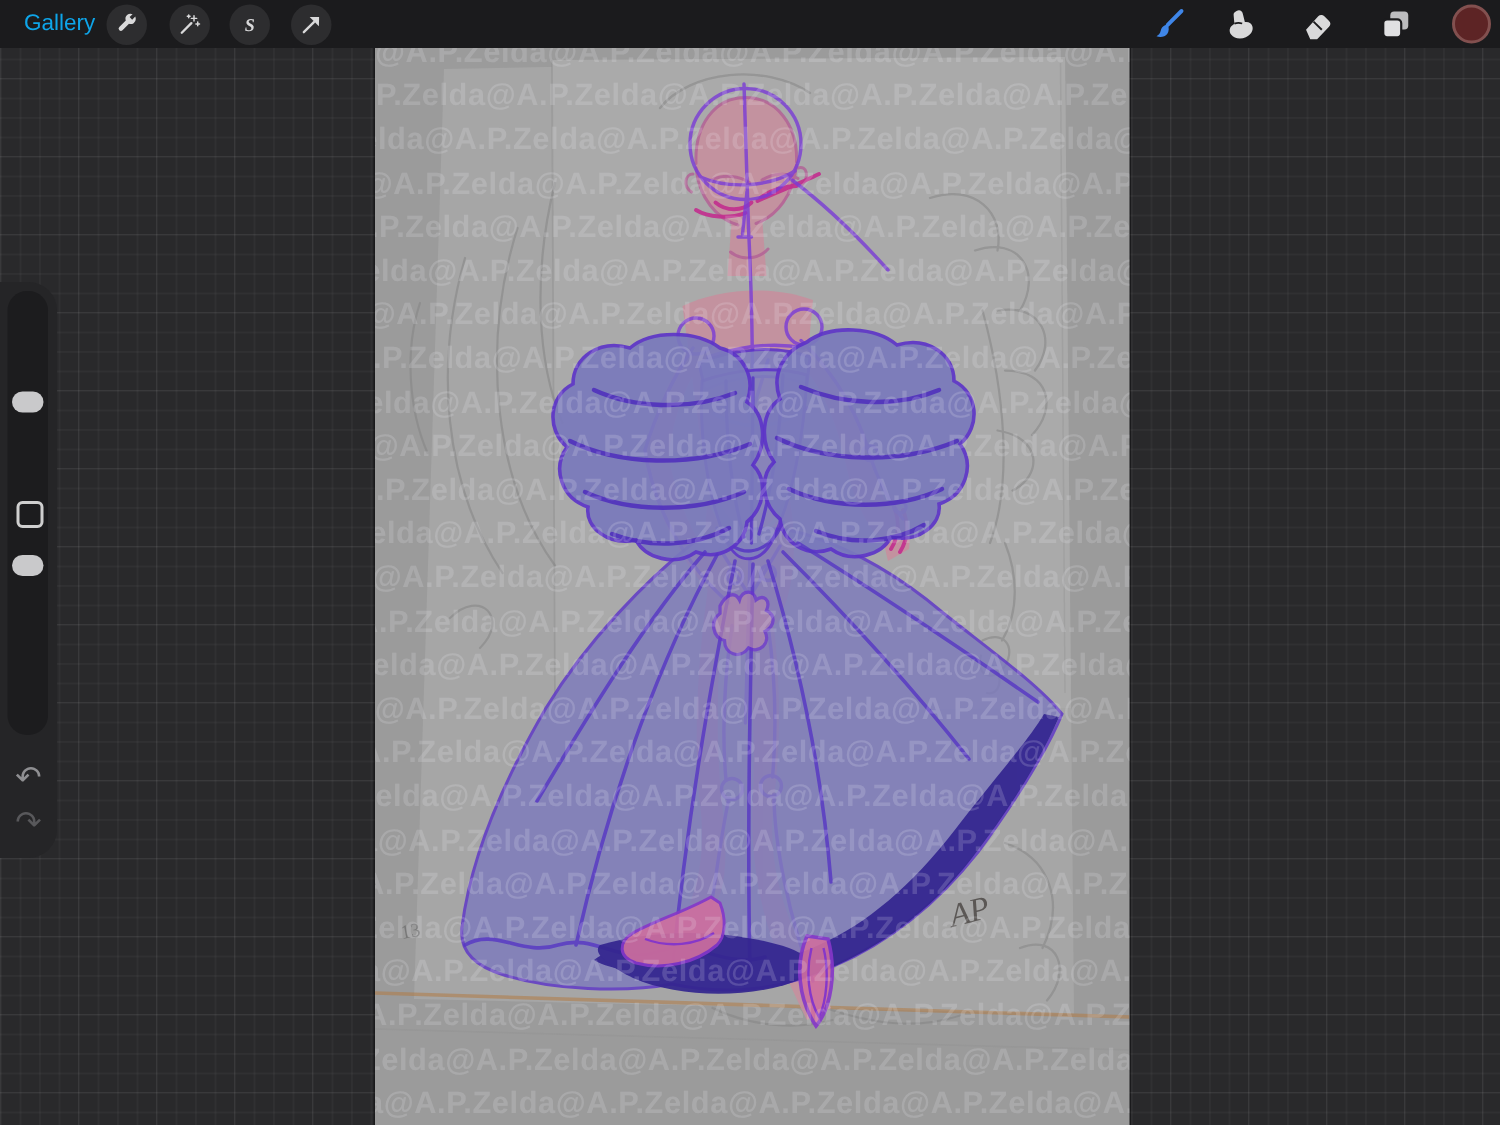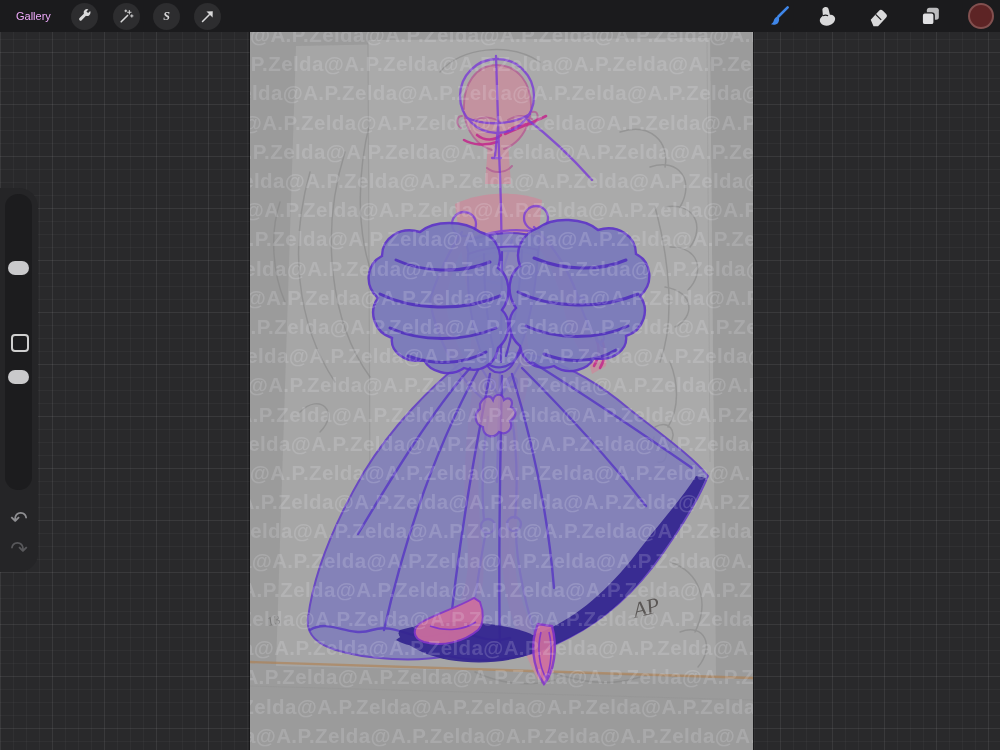--- a/index.html
+++ b/index.html
@@ -7,21 +7,21 @@
        font-family:"Liberation Sans",sans-serif;
        background-color:#29292b;
        background-image:
          linear-gradient(rgba(255,255,255,.045) 1px, transparent 1px),
          linear-gradient(90deg, rgba(255,255,255,.045) 1px, transparent 1px),
          linear-gradient(rgba(255,255,255,.03) 1px, transparent 1px),
          linear-gradient(90deg, rgba(255,255,255,.03) 1px, transparent 1px);
        background-size:52px 52px,52px 52px,13px 13px,13px 13px;}
   
   .toolbar{position:absolute;left:0;top:0;width:1000px;height:32px;background:#1b1b1d;z-index:40;}
-  .gallery{position:absolute;left:16px;top:0;height:32px;line-height:32px;color:#f0abfc;font-size:11px;cursor:default;}
+  .gallery{position:absolute;left:16px;top:0;height:32px;line-height:32px;color:#0ea5e9;font-size:15px;cursor:default;}
   .circ-btn{position:absolute;top:3px;width:27px;height:27px;border-radius:50%;background:#2d2d2f;
             display:flex;align-items:center;justify-content:center;}
   .flat-btn{position:absolute;top:2px;width:30px;height:28px;display:flex;align-items:center;justify-content:center;}
   .tb-svg{display:block}
   
   .side-strip{position:absolute;left:0;top:188px;width:38px;height:384px;background:#252527;
               border-radius:0 19px 19px 0;z-index:30;}
   .side-track{position:absolute;left:5px;top:6px;width:27px;height:296px;background:#1c1c1e;border-radius:13px;}
   .slider-handle{position:absolute;left:3px;width:21px;height:14px;border-radius:7px;background:#c9c9cb;}
   .modify-btn{position:absolute;left:6px;top:140px;width:14px;height:14px;border:2px solid #cfcfcf;border-radius:4px;background:transparent;}

